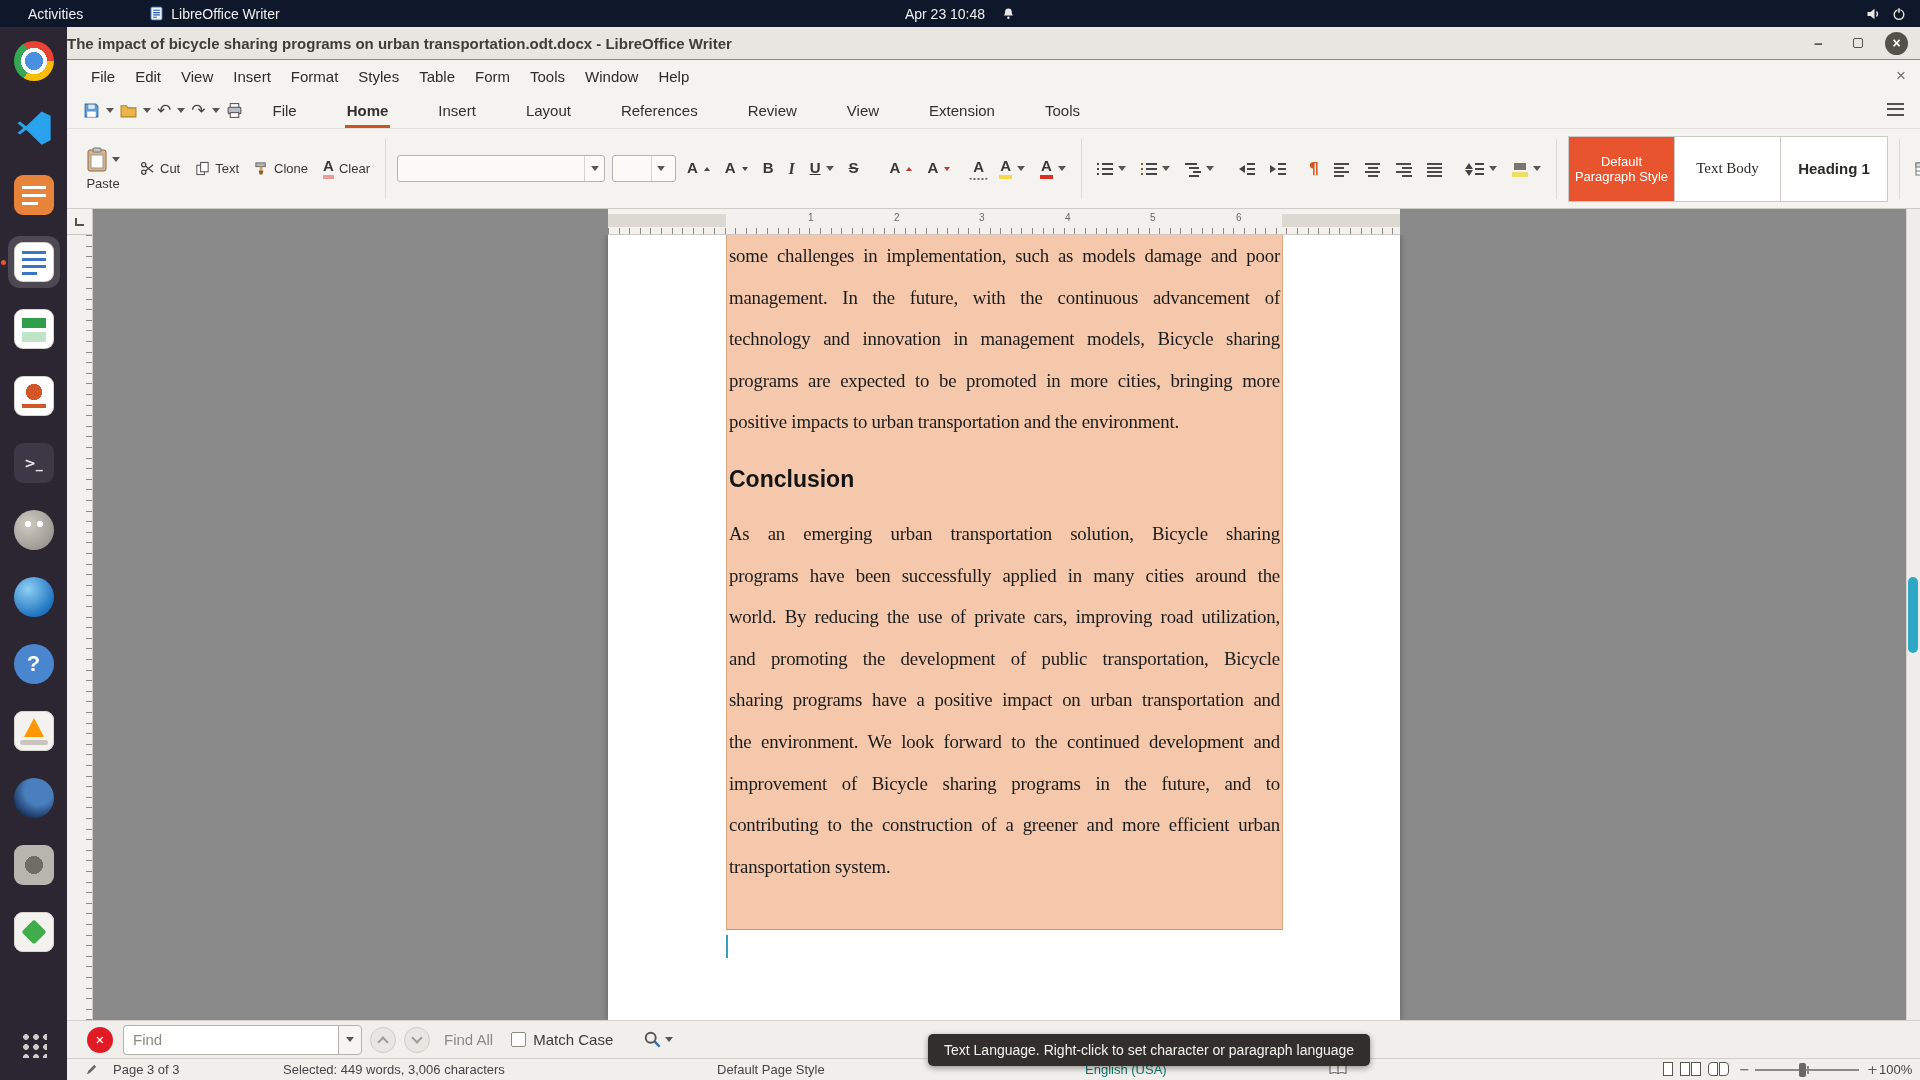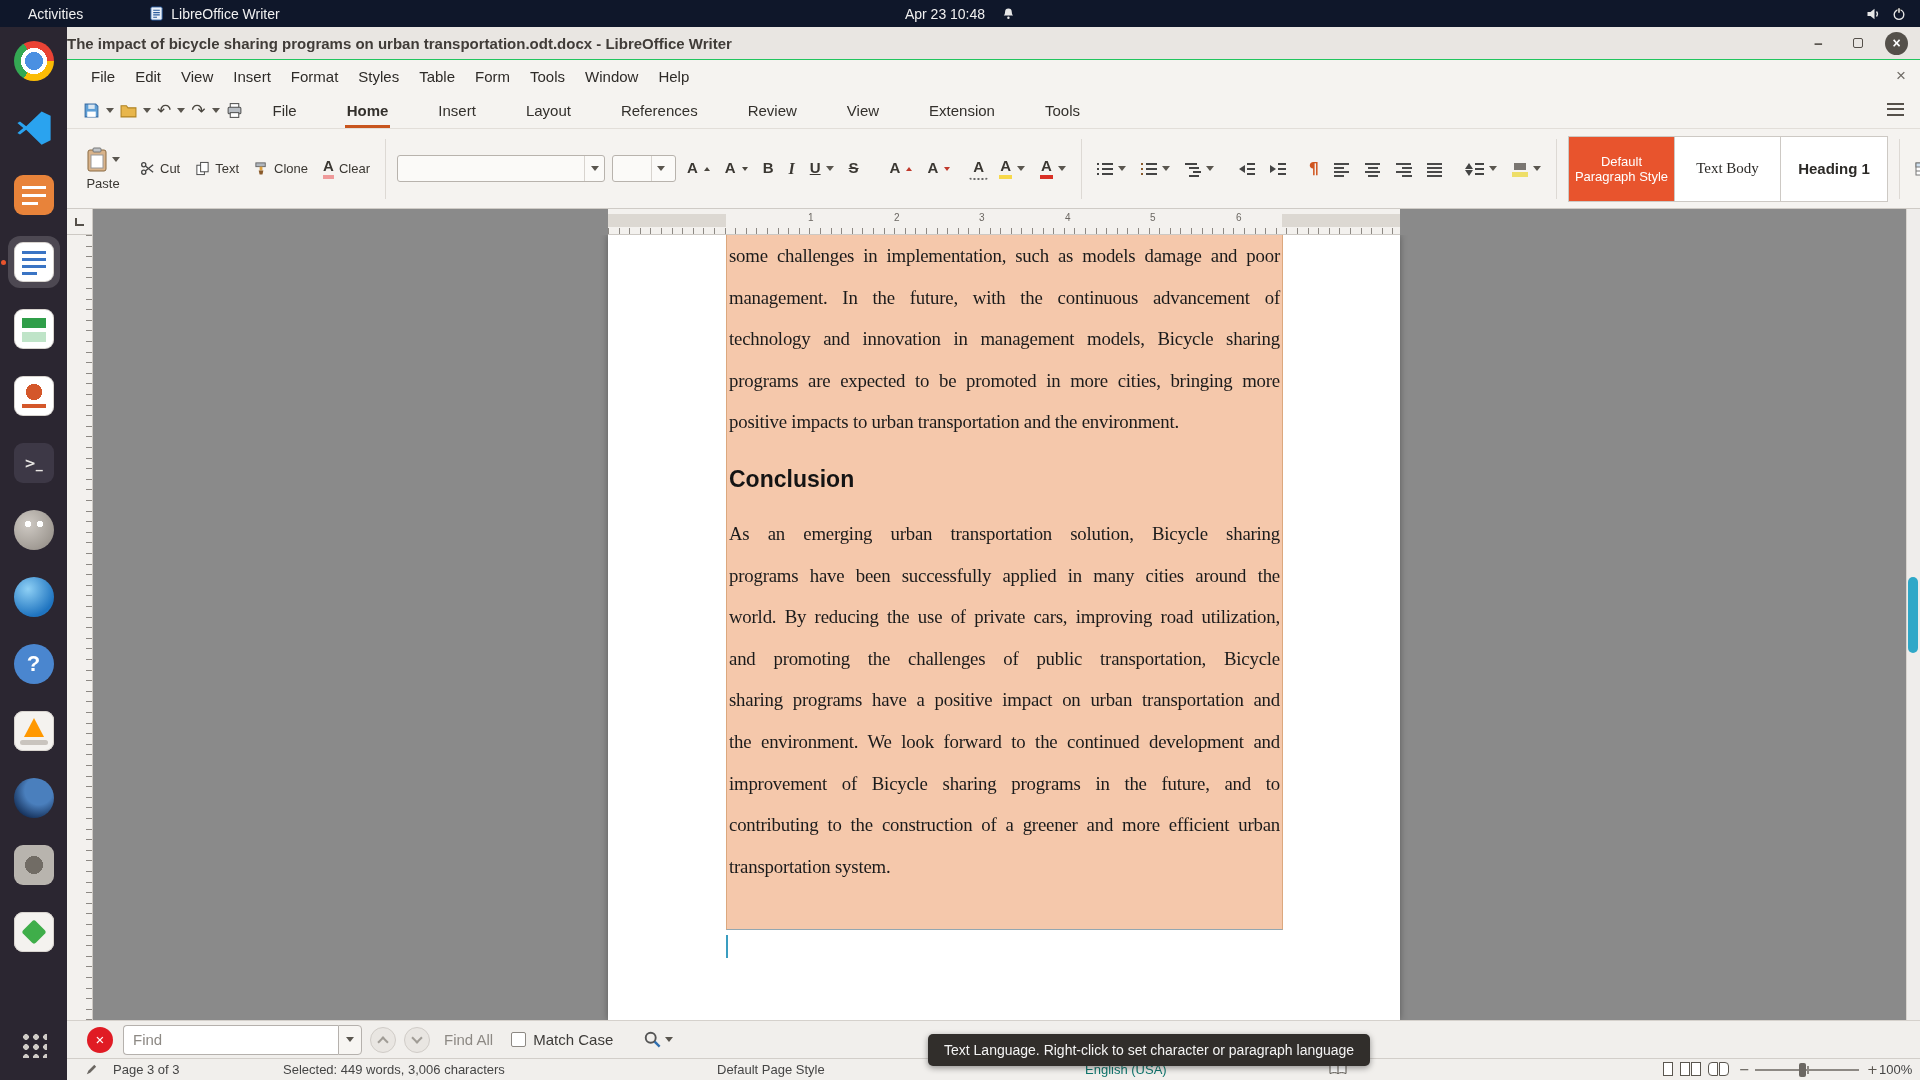--- a/index.html
+++ b/index.html
@@ -558,21 +558,21 @@
               <div class="dline">some challenges in implementation, such as models damage and poor</div>
               <div class="dline">management. In the future, with the continuous advancement of</div>
               <div class="dline">technology and innovation in management models, Bicycle sharing</div>
               <div class="dline">programs are expected to be promoted in more cities, bringing more</div>
               <div class="dline end">positive impacts to urban transportation and the environment.</div>
               <div class="dhead">Conclusion</div>
               <div class="para2">
                 <div class="dline">As an emerging urban transportation solution, Bicycle sharing</div>
                 <div class="dline">programs have been successfully applied in many cities around the</div>
                 <div class="dline">world. By reducing the use of private cars, improving road utilization,</div>
-                <div class="dline">and promoting the challenges of public transportation, Bicycle</div>
+                <div class="dline">and promoting the development of public transportation, Bicycle</div>
                 <div class="dline">sharing programs have a positive impact on urban transportation and</div>
                 <div class="dline">the environment. We look forward to the continued development and</div>
                 <div class="dline">improvement of Bicycle sharing programs in the future, and to</div>
                 <div class="dline">contributing to the construction of a greener and more efficient urban</div>
                 <div class="dline end">transportation system.</div>
               </div>
             </div>
             <div class="cursor"></div>
           </div>
         </div>

